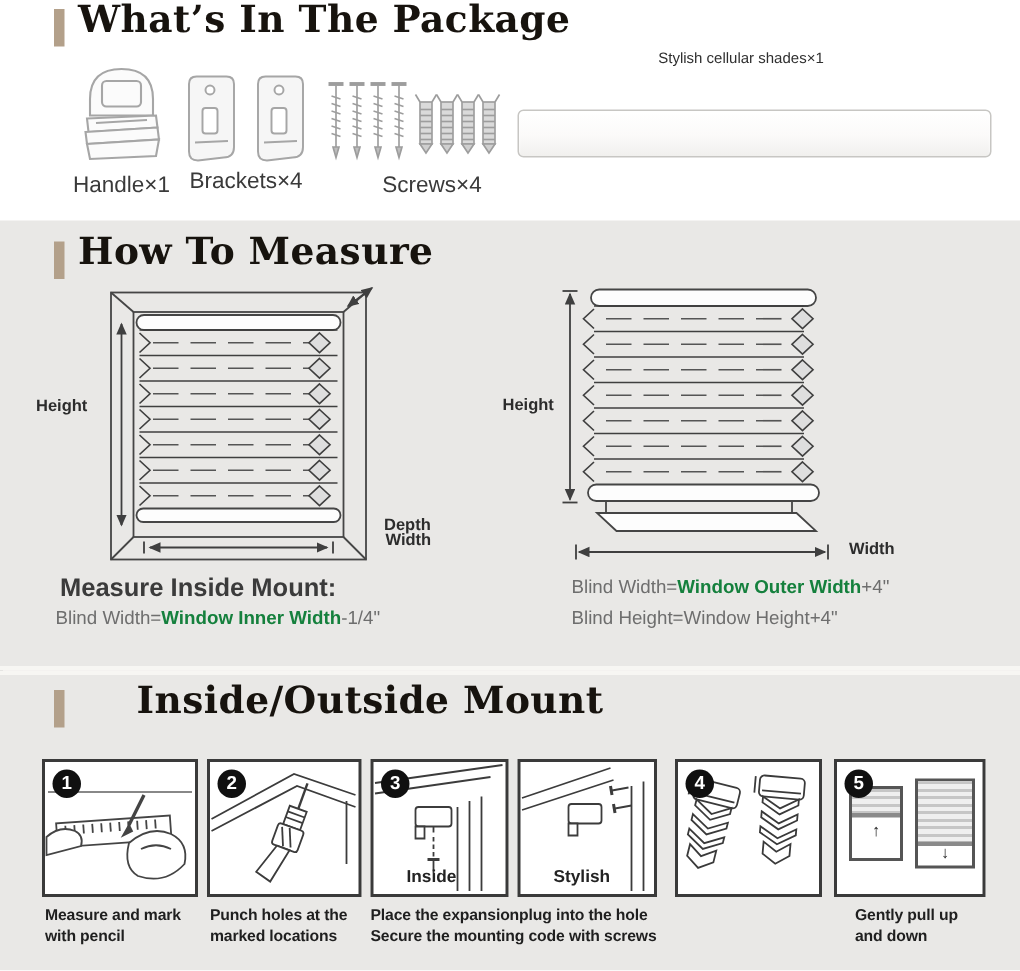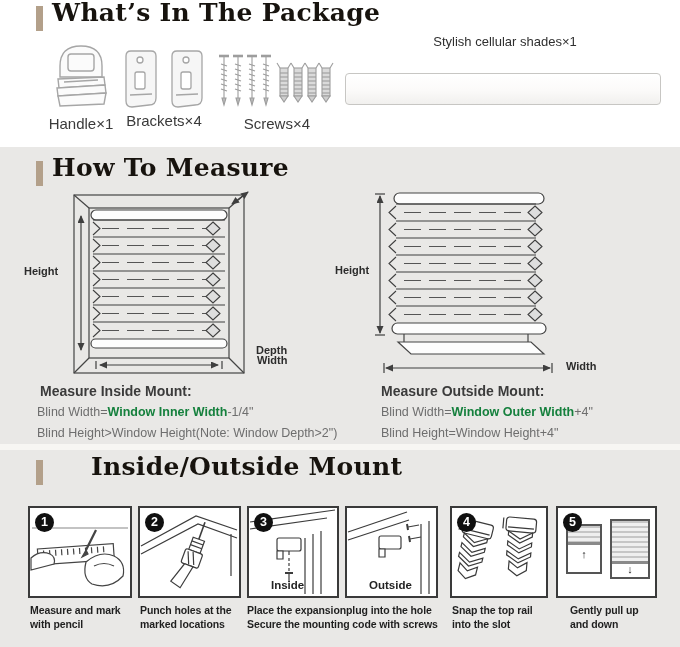--- a/index.html
+++ b/index.html
@@ -7,29 +7,29 @@
         font-family:"Liberation Sans",sans-serif;color:#333;}
   .left-edge{position:absolute;left:0;top:0;width:2px;height:585px;background:#1d1d1d;}
   .section{position:absolute;left:0;width:680px;}
   .sec-pkg{top:0;height:179px;background:#ffffff;}
   .sec-measure{top:147px;height:300px;background:#e9e8e6;}
   .sec-mount{top:447px;height:200px;background:#e9e8e6;border-top:3px solid #f7f6f3;}
   .accent-bar{position:absolute;width:7px;height:25px;background:#b3a08a;}
   .h-title{position:absolute;margin:0;font-family:"DejaVu Serif",serif;font-weight:700;
            font-size:25px;letter-spacing:.3px;color:#17130e;white-space:nowrap;}
   .pkg-label{position:absolute;font-size:15px;color:#3a3a3a;text-align:center;white-space:nowrap;}
-  .shade-label{position:absolute;left:347px;top:34px;width:316px;text-align:center;
-               font-size:13px;color:#2f2f2f;}
+  .shade-label{position:absolute;left:336px;top:34px;width:316px;text-align:center;
+               font-size:10px;color:#2f2f2f;}
   .shade-bar{position:absolute;left:345px;top:73px;width:314px;height:30px;border-radius:4px;
              border:1px solid #c7c6c3;background:linear-gradient(180deg,#ffffff 0%,#fbfaf9 55%,#f1f0ee 100%);
              box-shadow:inset 0 2px 2px #fff;}
   .icon-svg{position:absolute;}
   .diag-label{position:absolute;font-size:11px;font-weight:600;color:#2c2c2c;white-space:nowrap;}
   .mtext{position:absolute;font-size:12.5px;line-height:21px;color:#6e6e6e;white-space:nowrap;}
-  .mtext .t{font-size:14px;font-weight:700;color:#3b3b3b;}
+  .mtext .t{font-size:17px;font-weight:700;color:#3b3b3b;}
   .mtext b{color:#15803d;}
   .panel{position:absolute;top:56px;height:92px;background:#fff;border:2px solid #3a3a3a;box-sizing:border-box;}
   .badge{position:absolute;left:5px;top:5px;width:19px;height:19px;border-radius:50%;background:#101010;
          color:#fff;font-size:12.5px;font-weight:700;text-align:center;line-height:19px;}
   .mount-sub{position:absolute;bottom:5px;left:7px;font-size:11.5px;font-weight:700;color:#232323;padding-left:15px;}
   .caption{position:absolute;top:153px;font-size:10.5px;font-weight:700;letter-spacing:-.1px;
            line-height:14px;color:#1f1f1f;white-space:pre-line;}
   .sep-line{position:absolute;left:0;top:444px;width:680px;height:3px;background:#f7f6f3;}
   .win{position:absolute;border:2px solid #555;background:#fff;box-sizing:border-box;}
   .stripes{position:absolute;left:0;right:0;top:0;
@@ -104,21 +104,21 @@
             <line x1="-4" y1="33" x2="4" y2="33"></line>
           <line x1="-4" y1="37" x2="4" y2="37"></line>
             <line x1="-4" y1="41" x2="4" y2="41"></line>
           <polygon points="-4,44 4,44 0,50" fill="#cfcfcf"></polygon>
         </g>
         <use href="#anc1" x="14"></use>
           <use href="#anc1" x="28"></use>
           <use href="#anc1" x="42"></use>
       </g>
     </svg>
-    <span class="pkg-label" style="left:210px;top:115px;width:100px;text-align:right;">Screws×4</span>
+    <span class="pkg-label" style="left:238px;top:115px;width:100px;">Screws×4</span>
 
     <span class="shade-label">Stylish cellular shades×1</span>
     <div class="shade-bar"></div>
   </div>
 
   <div class="section sec-measure">
     <span class="accent-bar" style="left:36px;top:14px;"></span>
     <h1 class="h-title" style="left:52px;top:6px;">How To Measure</h1>
 
     <svg class="icon-svg" style="left:60px;top:43px;" width="200" height="190" viewBox="0 0 200 190">
@@ -198,25 +198,23 @@
         <line x1="16" y1="177" x2="16" y2="187"></line>
           <line x1="184" y1="177" x2="184" y2="187"></line>
       </g>
     </svg>
     <span class="diag-label" style="left:335px;top:117px;">Height</span>
     <span class="diag-label" style="left:566px;top:213px;">Width</span>
 
     <div class="mtext" style="left:37px;top:234px;">
       <div class="t" style="margin-left:3px;">Measure Inside Mount:</div>
       <div><span>Blind Width=</span><b>Window Inner Width</b><span>-1/4"</span></div>
-      <div>Blind Height&gt;Window Height(Note: Window Depth&gt;2")</div>
     </div>
 
     <div class="mtext" style="left:381px;top:234px;">
-      <div class="t">Measure Outside Mount:</div>
       <div><span>Blind Width=</span><b>Window Outer Width</b><span>+4"</span></div>
       <div>Blind Height=Window Height+4"</div>
     </div>
   </div>
 
   <div class="sep-line"></div>
 
   <div class="section sec-mount">
     <span class="accent-bar" style="left:36px;top:10px;"></span>
     <h1 class="h-title" style="left:52px;top:2px;margin-left:39px;">Inside/Outside Mount</h1>
@@ -297,21 +295,21 @@
           <line x1="74" y1="16" x2="74" y2="86"></line>
             <line x1="82" y1="13" x2="82" y2="86"></line>
           <rect x="32" y="28" width="22" height="13" rx="2" fill="#fff"></rect>
           <path d="M32,41 L38,41 L38,49 L32,49 Z" fill="#fff"></path>
           <line x1="60" y1="16" x2="61" y2="22" stroke-width="2"></line>
           <line x1="61" y1="19" x2="72" y2="17"></line>
           <line x1="62" y1="28" x2="63" y2="34" stroke-width="2"></line>
           <line x1="63" y1="31" x2="74" y2="29"></line>
         </g>
       </svg>
-      <span class="mount-sub">Outside</span>
+      <span class="mount-sub">Stylish</span>
     </div>
 
     <div class="panel" style="left:450px;width:98px;">
       <svg width="94" height="88" viewBox="0 0 94 88">
         <defs>
           <g id="shadeunit" stroke="#3a3a3a" stroke-width="1.2" fill="none">
             <line x1="-3" y1="1" x2="-3" y2="12"></line>
             <rect x="0" y="0" width="30" height="14" rx="3" fill="#fff"></rect>
             <line x1="2" y1="10" x2="28" y2="10"></line>
             <path d="M3,14 L15,21 L27,14 L27,18 L15,25 L3,18 Z" fill="#fff"></path>
@@ -337,18 +335,16 @@
       </div>
       <span class="badge">5</span>
     </div>
 
     <div class="caption" style="left:30px;width:108px;">Measure and mark
 with pencil</div>
     <div class="caption" style="left:140px;width:108px;">Punch holes at the
 marked locations</div>
     <div class="caption" style="left:247px;width:200px;">Place the expansionplug into the hole
 Secure the mounting code with screws</div>
-    <div class="caption" style="left:452px;width:104px;">Snap the top rail
-into the slot</div>
     <div class="caption" style="left:558px;width:108px;margin-left:12px;">Gently pull up
 and down</div>
   </div>
 </div>
 
 </body></html>

